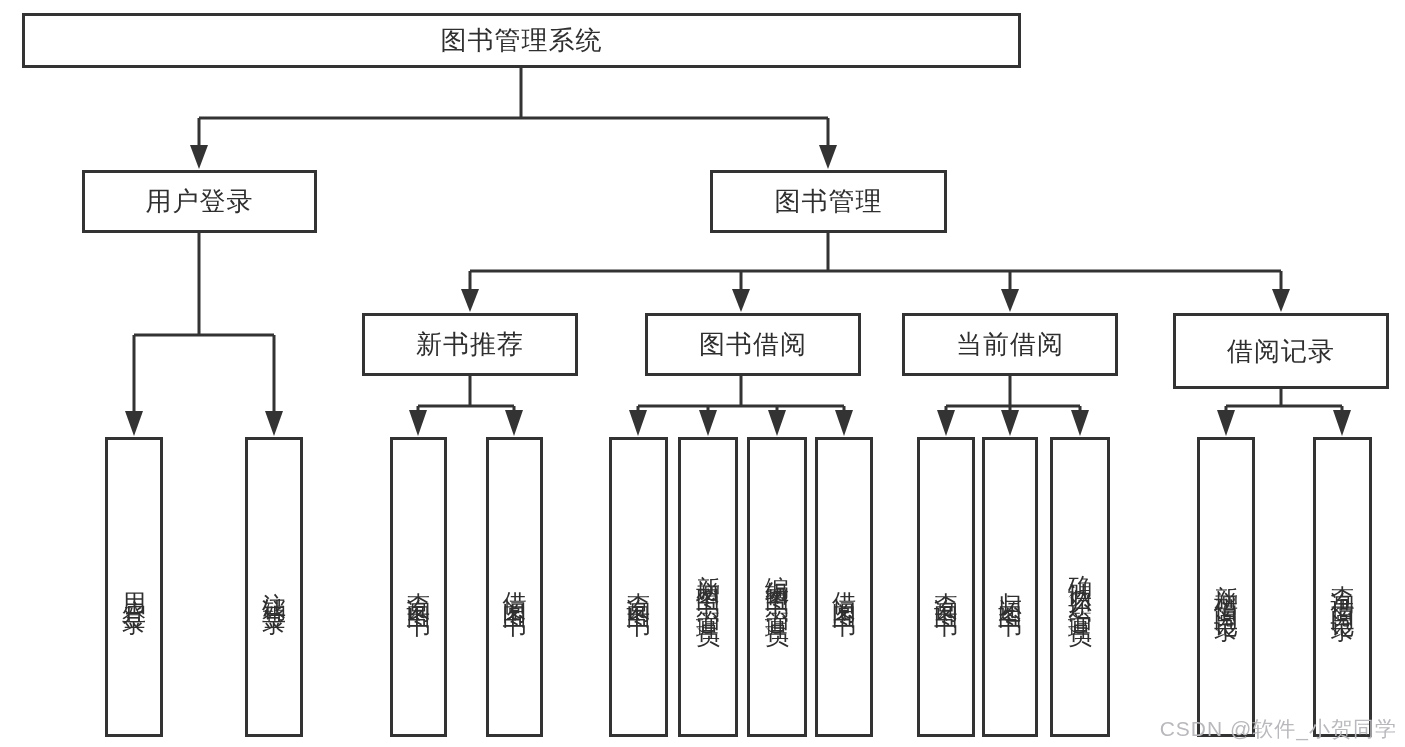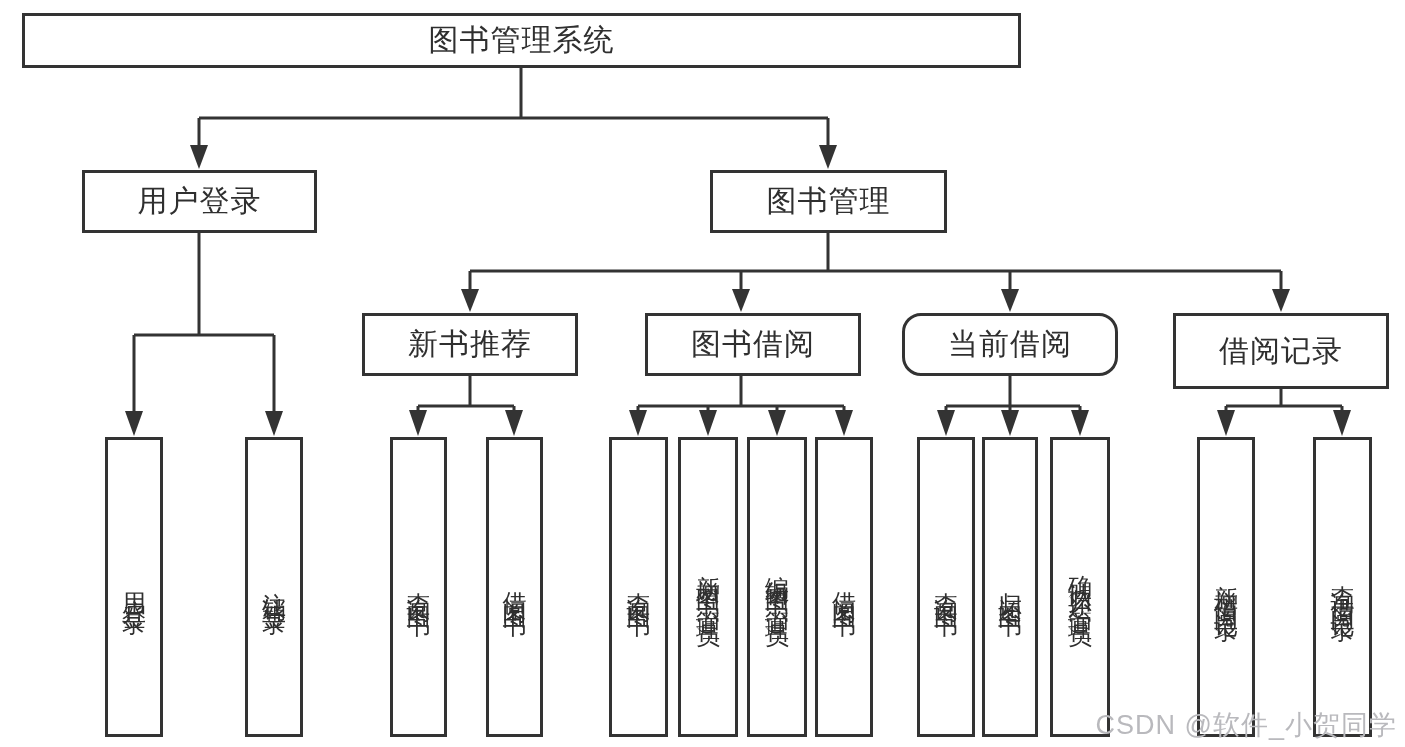--- a/index.html
+++ b/index.html
@@ -26,36 +26,36 @@
     position: absolute;
     box-sizing: border-box;
     border: 3px solid #333333;
     background: #ffffff;
     display: flex;
     align-items: center;
     justify-content: center;
     color: #2f2f2f;
   }
   .hbox span {
-    font-size: 30px;
+    font-size: 26px;
     letter-spacing: 1px;
     white-space: nowrap;
   }
   .vbox span {
     writing-mode: vertical-rl;
     text-orientation: mixed;
     font-size: 24px;
     letter-spacing: 7px;
     line-height: 1;
   }
   .watermark {
     position: absolute;
     right: 8px;
     bottom: 4px;
-    font-size: 27px;
+    font-size: 21px;
     color: #b9b9bd;
     letter-spacing: 1px;
     white-space: nowrap;
   }
 </style>
 </head>
 <body>
 
 <div class="canvas">
 
@@ -116,21 +116,21 @@
   <div class="box hbox" style="left:710px; top:170px; width:237px; height:63px;">
     <span>图书管理</span>
   </div>
 
   <div class="box hbox" style="left:362px; top:313px; width:216px; height:63px;align-items:center;">
     <span>新书推荐</span>
   </div>
   <div class="box hbox" style="left:633px; top:313px; width:216px; height:63px;margin-left:12px;">
     <span>图书借阅</span>
   </div>
-  <div class="box hbox" style="left:902px; top:313px; width:216px; height:63px;border-radius:19px;">
+  <div class="box hbox" style="left:902px; top:313px; width:216px; height:63px;">
     <span>当前借阅</span>
   </div>
   <div class="box hbox" style="left:1173px; top:313px; width:216px; height:76px;">
     <span>借阅记录</span>
   </div>
 
   <div class="box vbox" style="left:105px; top:437px; width:58px; height:300px;">
     <span>用户登录</span>
   </div>
   <div class="box vbox" style="left:245px; top:437px; width:58px; height:300px;">

